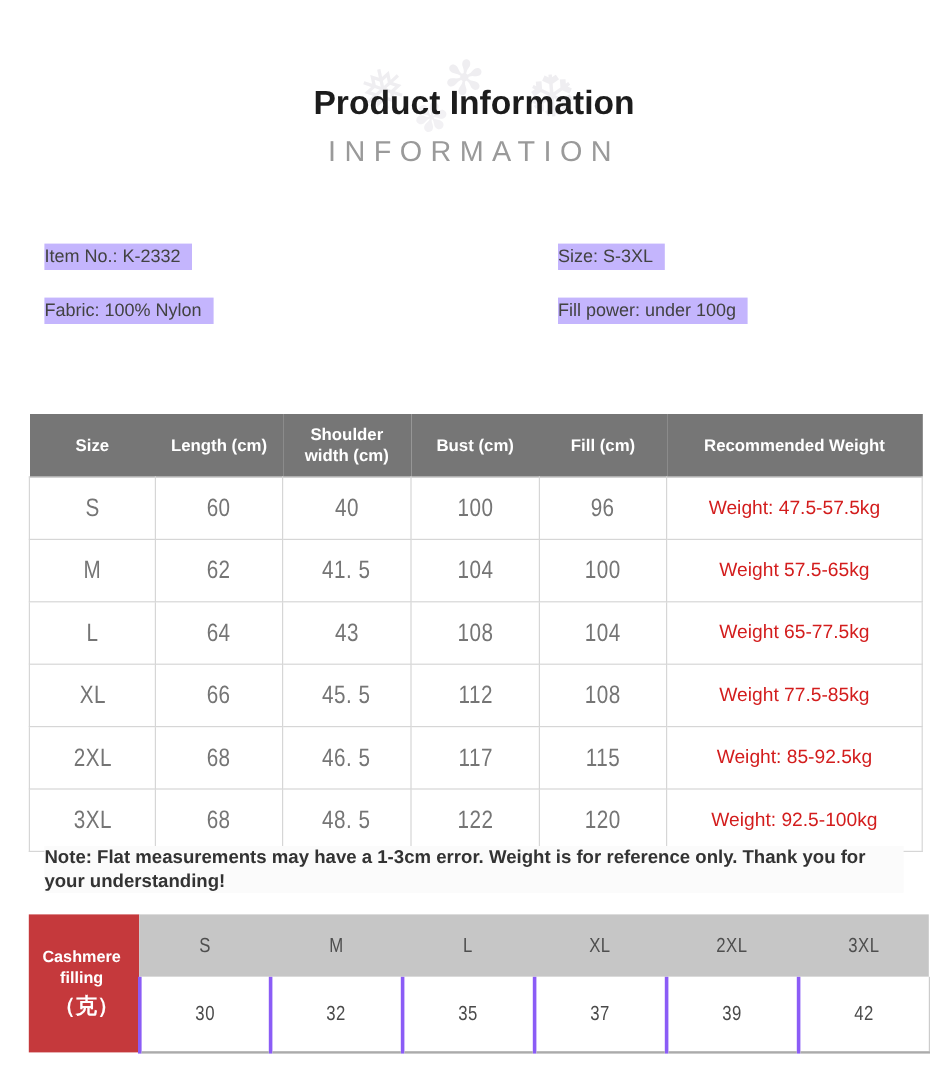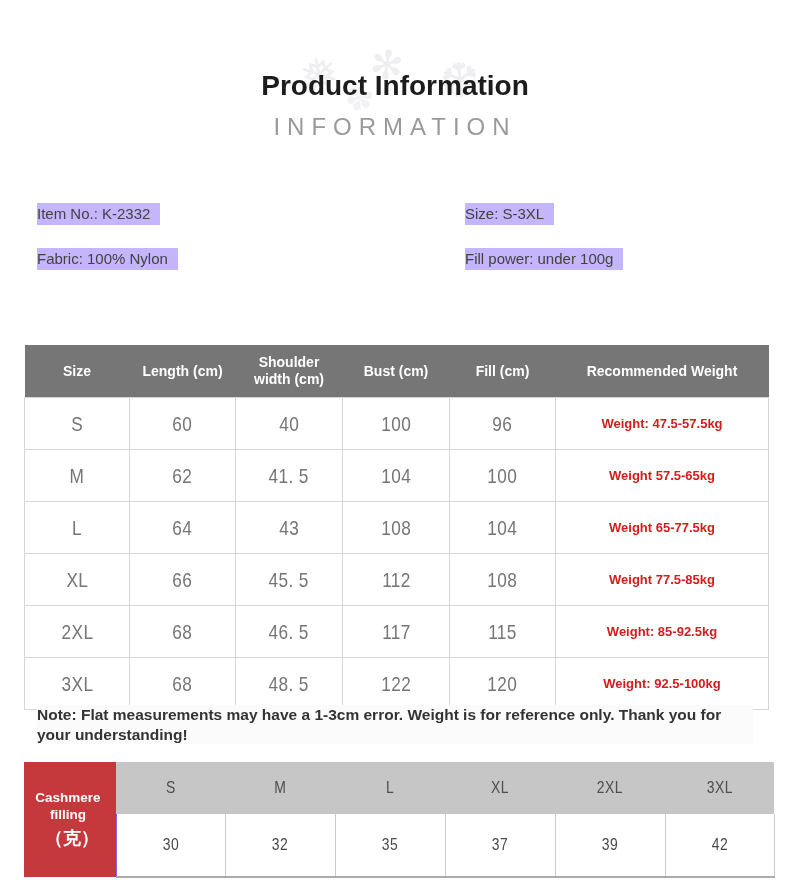--- a/index.html
+++ b/index.html
@@ -82,22 +82,22 @@
   .cond{
     display:inline-block;
     transform:scaleX(0.82);
     font-size:21px;
     font-weight:400;
     color:#757575;
     letter-spacing:0.5px;
   }
   .size-table td.weight{
     color:#d31d1d;
-    font-size:13px;
-    font-weight:700;
+    font-size:16px;
+    font-weight:400;
   }
 
   
   .note{
     position:absolute;left:37px;top:705px;width:716px;
     font-size:15.5px;font-weight:700;color:#333333;
     line-height:19.5px;
     background:#fbfbfb;
     z-index:2;
   }
@@ -132,21 +132,21 @@
   }
   .fill-table td.fh{
     background:#c6c6c6;
     height:50px;
     border:none;
   }
   .fill-table td.fh .cond{font-size:17px;color:#4e4e4e;}
   .fill-table td.fv{
     background:#ffffff;
     height:60px;
-    border-left:1px solid #8b5cf6;
+    border-left:3px solid #8b5cf6;
     border-right:1px solid #cccccc;
     border-bottom:2px solid #ababab;
   }
   .fill-table td.fv .cond{font-size:17px;color:#4a4a4a;}
 </style>
 </head>
 <body>
 
 <div class="page">
 

